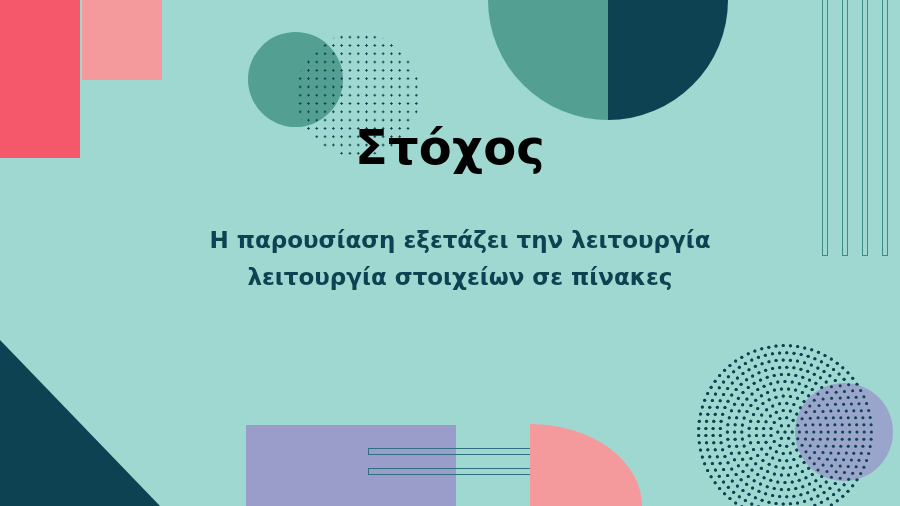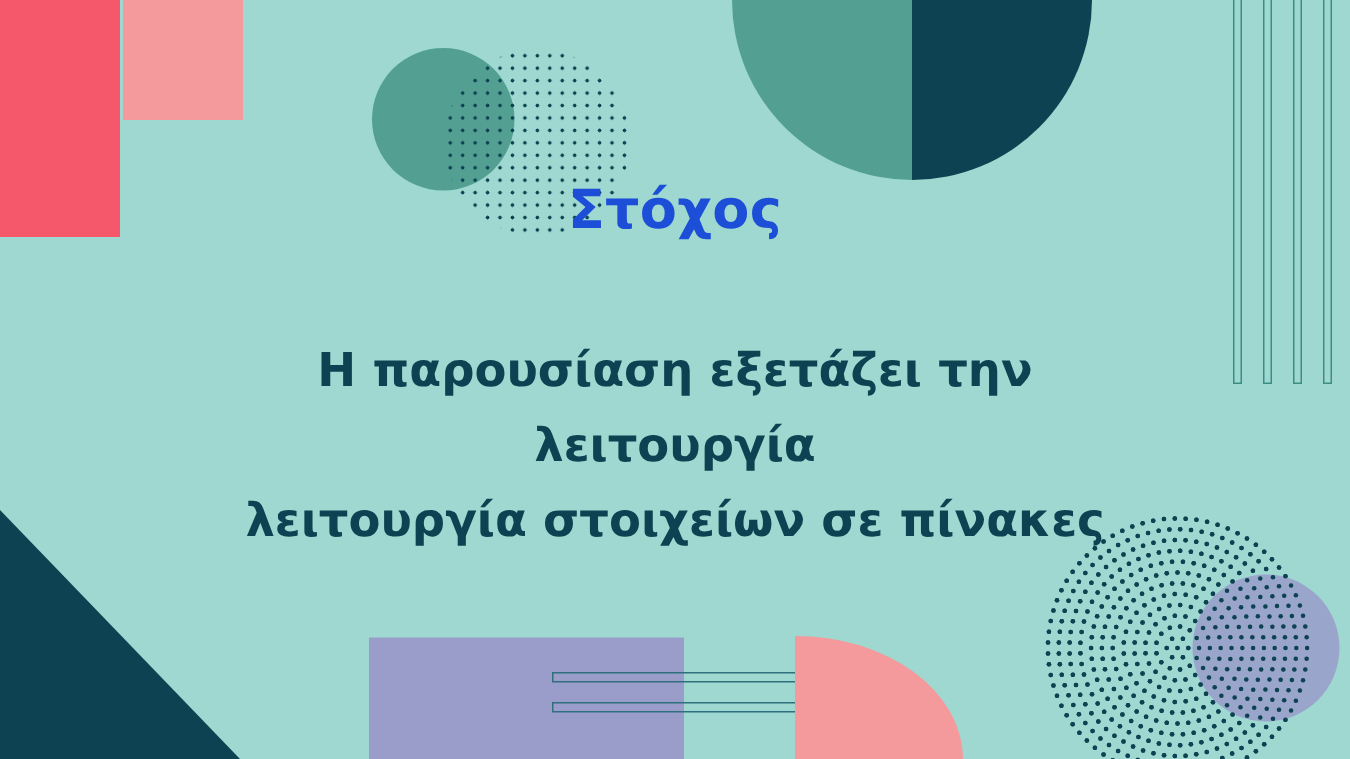--- a/index.html
+++ b/index.html
@@ -138,31 +138,31 @@
   #text-block {
     position: absolute;
     left: 0; top: 0;
     width: 900px;
     text-align: center;
   }
   #slide-title {
     position: absolute;
     left: 0; top: 121px;
     width: 900px;
-    font-size: 36px;
+    font-size: 48px;
     font-weight: bold;
-    color: #1d4ed8;
+    color: #000000;
     letter-spacing: 0.2px;
     line-height: 1.1;
   }
   #slide-subtitle {
     position: absolute;
-    left: 150px; top: 222px;
+    left: 160px; top: 222px;
     width: 600px;
-    font-size: 31px;
+    font-size: 23px;
     font-weight: bold;
     color: #0c4251;
     line-height: 1.62;
   }
 </style>
 </head>
 <body>
 
 <div id="slide">
 

